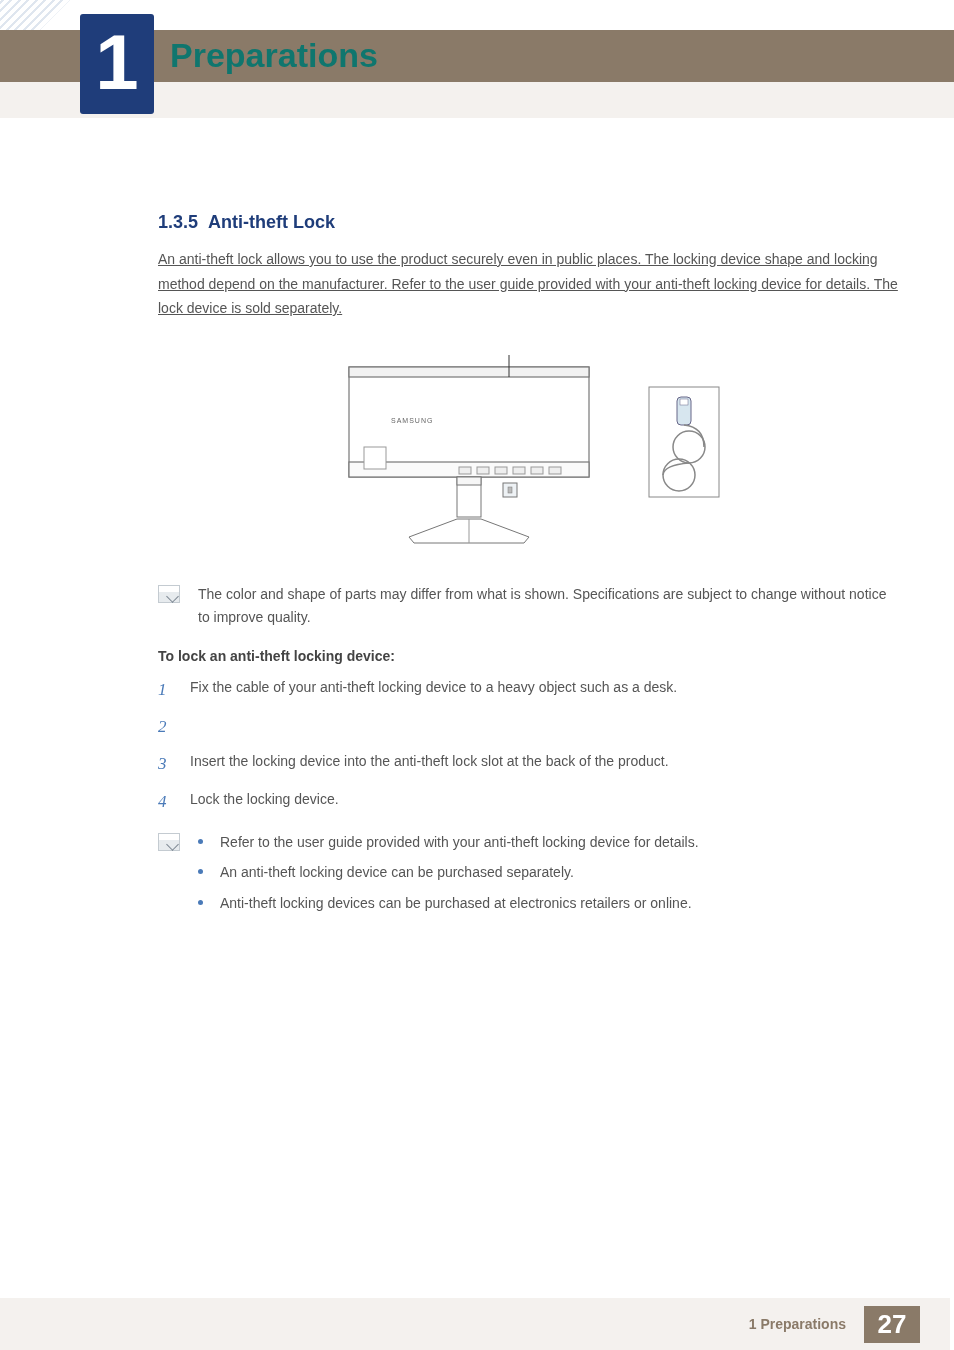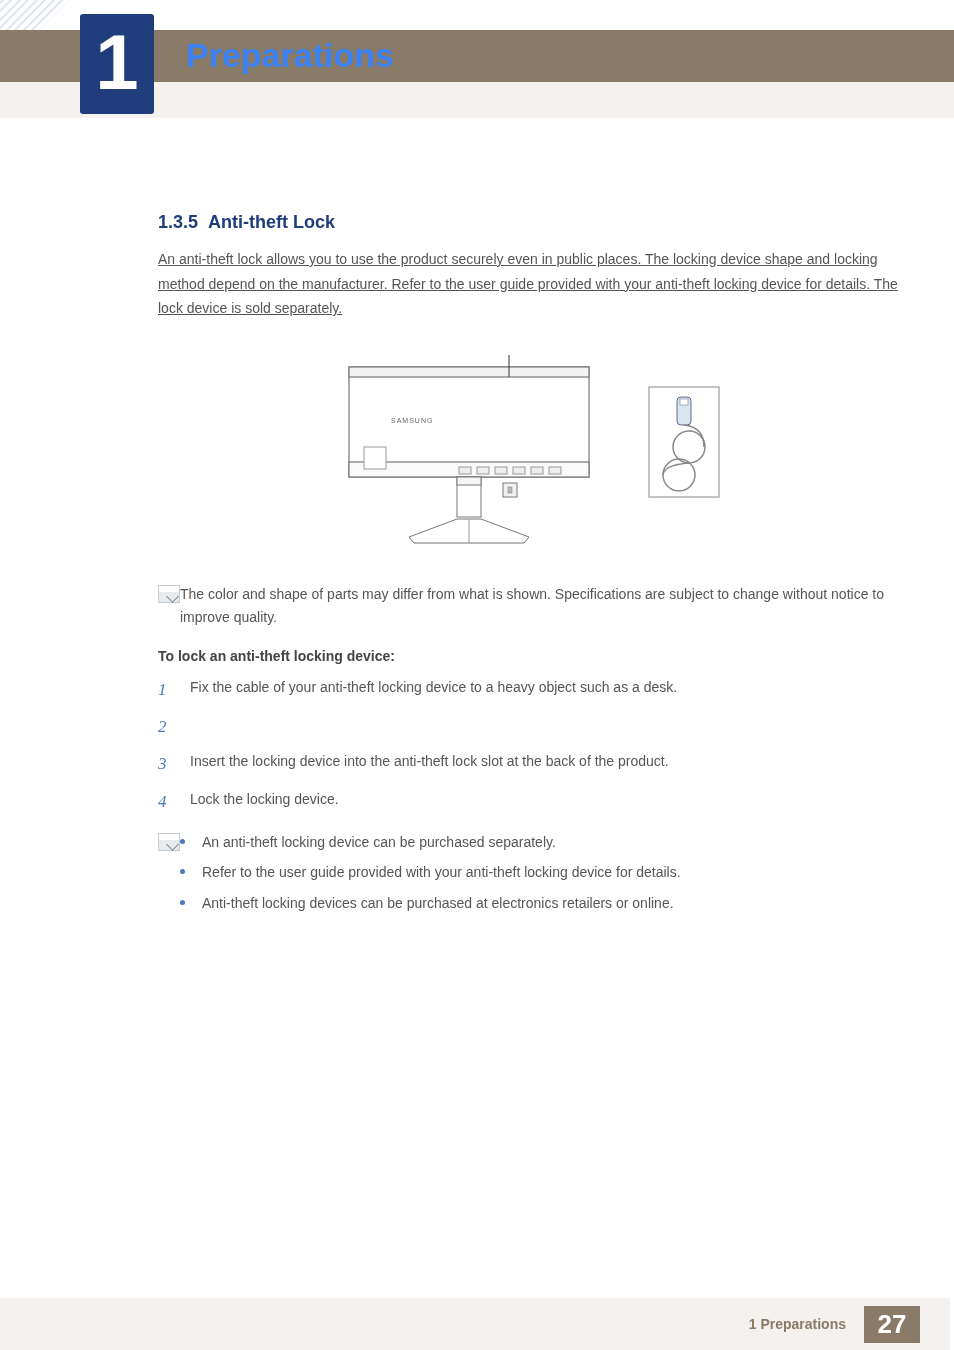--- a/index.html
+++ b/index.html
@@ -46,24 +46,24 @@
   .chapter-num {
     color: #fff;
     font-size: 78px;
     font-weight: bold;
     line-height: 1;
     padding-bottom: 4px;
   }
   .chapter-title {
     position: absolute;
     top: 36px;
-    left: 186px;
+    left: 170px;
     font-size: 34px;
     font-weight: bold;
-    color: #3b82f6;
+    color: #0f766e;
   }
   .content {
     position: absolute;
     top: 212px;
     left: 158px;
     right: 55px;
   }
   .section-heading {
     color: #1f3d7a;
     font-size: 18px;
@@ -82,20 +82,21 @@
     justify-content: center;
     margin: 10px 0 36px 0;
   }
   .diagram {
     width: 440px;
     height: 200px;
   }
   .note-row {
     display: flex;
     align-items: flex-start;
+    gap: 18px;
     margin-bottom: 18px;
   }
   .note-icon {
     flex: none;
     width: 22px;
     height: 18px;
     margin-top: 2px;
     background: linear-gradient(to bottom, #fff 0 40%, #e7ebee 40% 100%);
     border: 1px solid #c4cbd1;
     position: relative;
@@ -271,22 +272,22 @@
       </li>
     <li>
         <span class="step-num">4</span>
         <span>Lock the locking device.</span>
       </li>
   </ol>
 
   <div class="note-row">
     <div class="note-icon"></div>
     <ul class="bullets">
+      <li>Refer to the user guide provided with your anti-theft locking device for details.</li>
       <li>An anti-theft locking device can be purchased separately.</li>
-      <li>Refer to the user guide provided with your anti-theft locking device for details.</li>
       <li>Anti-theft locking devices can be purchased at electronics retailers or online.</li>
     </ul>
   </div>
 
 </div>
 
 <div class="footer">
   <span class="footer-label">1 Preparations</span>
   <div class="footer-pagebox">27</div>
 </div>

